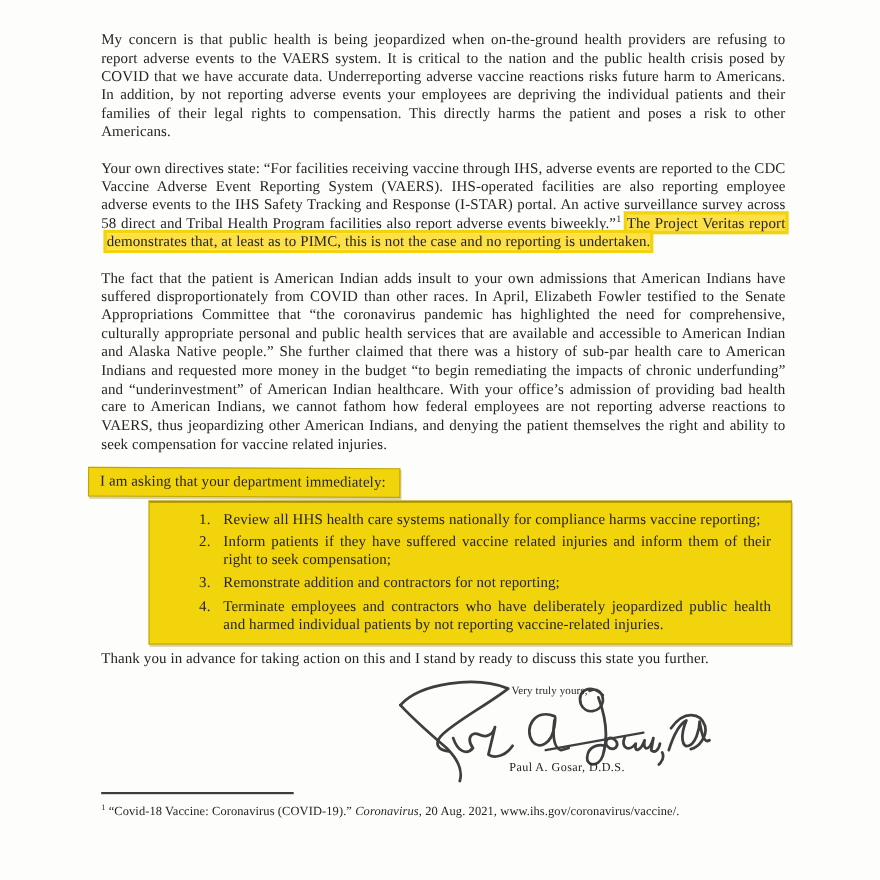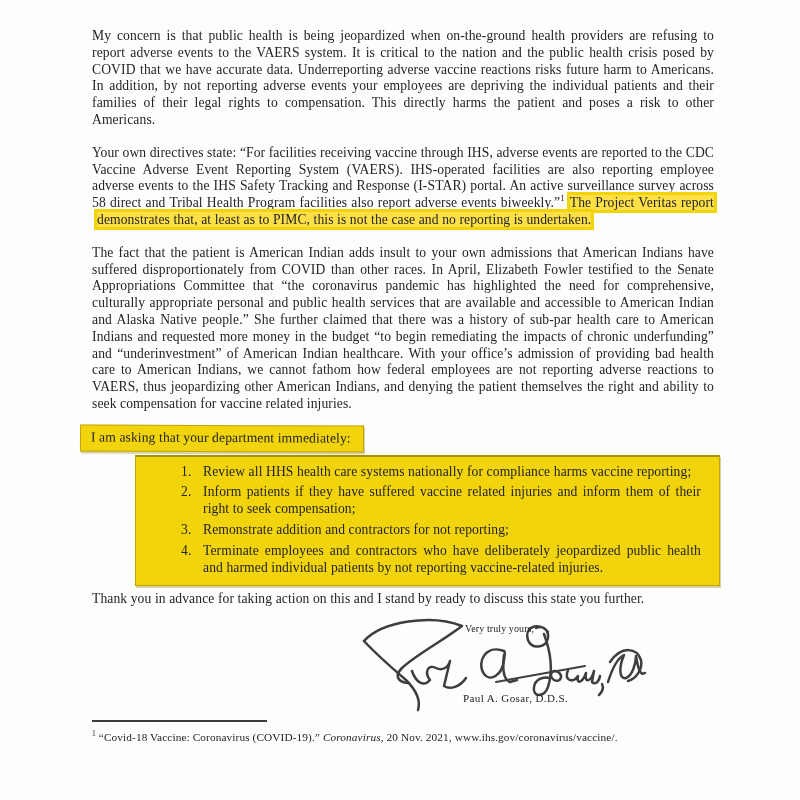--- a/index.html
+++ b/index.html
@@ -149,16 +149,16 @@
 
           <path d="M 256,72 C 261,56 266,48 272,45 C 266,59 268,70 274,68 C 280,66 284,54 284,46 C 286,58 288,66 293,63"></path>
           <path d="M 258,52 C 270,35 285,38 289,50 C 291,59 284,69 276,71"></path>
         </g>
       </svg>
       <div class="valediction">Very truly yours,</div>
       <div class="signer">Paul A. Gosar, D.D.S.</div>
     </div>
 
     <div class="fn-rule"></div>
-    <div class="footnote"><sup>1</sup><span> “Covid-18 Vaccine: Coronavirus (COVID-19).” </span><i>Coronavirus</i><span>, 20 Nov. 2021, www.ihs.gov/coronavirus/vaccine/.</span></div>
+    <div class="footnote"><sup>1</sup><span> “Covid-18 Vaccine: Coronavirus (COVID-19).” </span><i>Coronavirus</i><span>, 20 Aug. 2021, www.ihs.gov/coronavirus/vaccine/.</span></div>
 
   </div>
 </div>
 
 </body></html>

